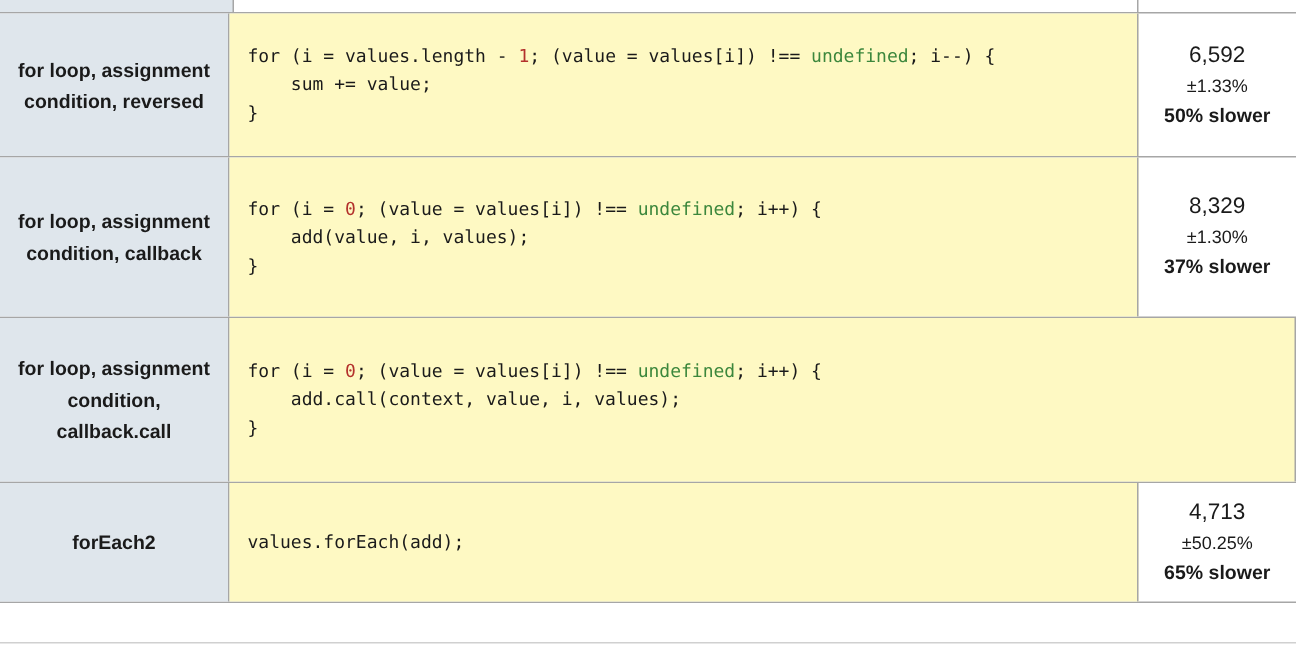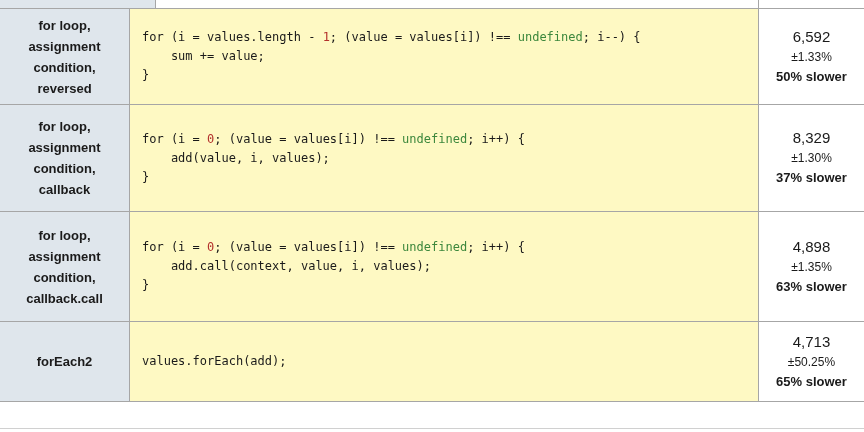--- a/index.html
+++ b/index.html
@@ -19,21 +19,21 @@
   .strip .s-left{width:155px;background:var(--label-bg);border-right:1px solid var(--border);}
   .strip .s-mid{flex:1;border-right:1px solid var(--border);}
   .strip .s-right{width:105px;}
   .bench-table{border-top:1px solid var(--border);}
   .row{display:flex;border-bottom:1px solid var(--border);align-items:stretch;}
   .row:nth-child(1){min-height:95px;}
   .row:nth-child(2){min-height:106px;}
   .row:nth-child(3){min-height:109px;}
   .row:nth-child(4){min-height:79px;}
   .cell-label{
-    width:130px;box-sizing:border-box;background:var(--label-bg);
+    width:153px;box-sizing:border-box;background:var(--label-bg);
     border-right:1px solid var(--border);
     display:flex;align-items:center;justify-content:center;text-align:center;
     padding:4px 10px;font-size:13px;font-weight:bold;line-height:21px;
   }
   .cell-code{
     flex:1;display:flex;align-items:center;
     border-right:1px solid var(--border);
     padding:6px 8px 6px 12px;box-sizing:border-box;background:#fef9c3;
   }
   .cell-code pre{
@@ -92,25 +92,20 @@
     </div>
   </div>
 
   <div class="row">
     <div class="cell-label">for loop, assignment condition, callback.call</div>
     <div class="cell-code">
       <pre><span class="tok-plain">for (i = </span><span class="tok-num">0</span><span class="tok-plain">; (value = values[i]) !== </span><span class="tok-undef">undefined</span><span class="tok-plain">; i++) {</span>
 <span class="tok-plain">    add.call(context, value, i, values);</span>
 <span class="tok-plain">}</span></pre>
     </div>
-    <div class="cell-result">
-      <div class="ops">4,898</div>
-      <div class="margin">±1.35%</div>
-      <div class="slower">63% slower</div>
-    </div>
   </div>
 
   <div class="row">
     <div class="cell-label">forEach2</div>
     <div class="cell-code">
       <pre><span class="tok-plain">values.forEach(add);</span></pre>
     </div>
     <div class="cell-result">
       <div class="ops">4,713</div>
       <div class="margin">±50.25%</div>

